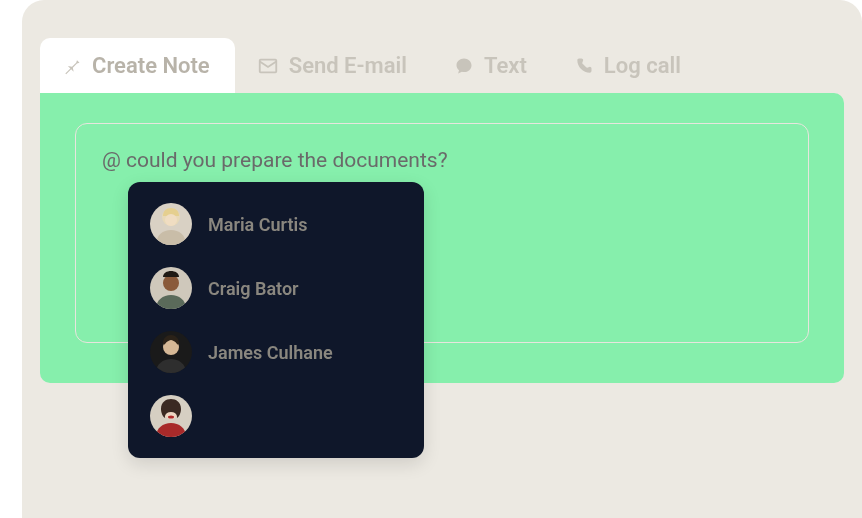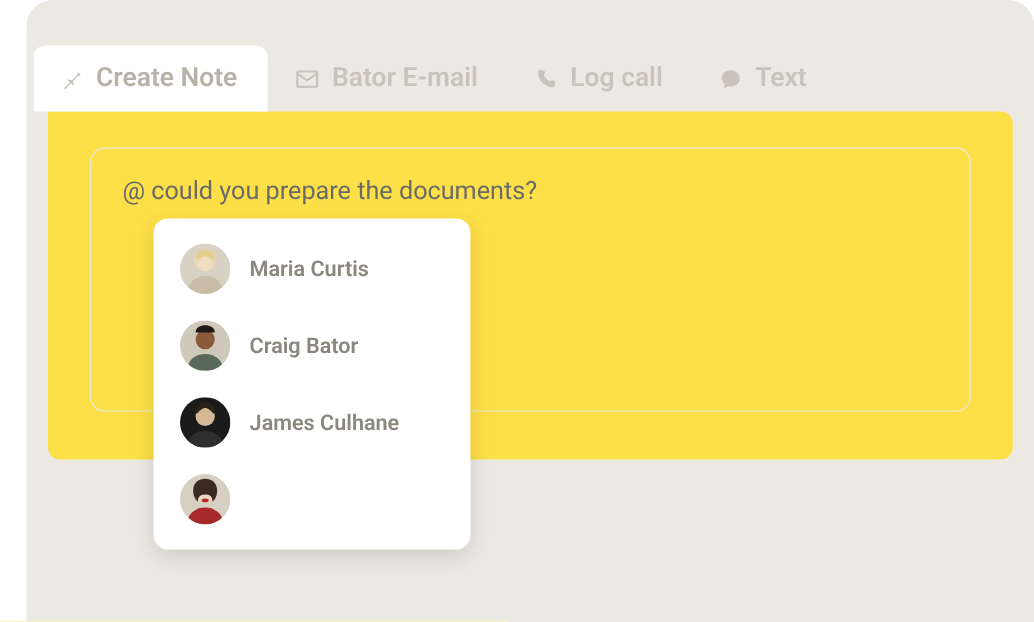--- a/index.html
+++ b/index.html
@@ -16,21 +16,21 @@
       top: 0;
       left: 22px;
       right: 0;
       bottom: 0;
       background: #ece9e2;
       border-radius: 22px 22px 0 0;
     }
     .tabs {
       display: flex;
       padding-top: 38px;
-      padding-left: 6px;
+      padding-left: 18px;
     }
     .tab {
       display: flex;
       align-items: center;
       gap: 10px;
       padding: 15px 25px 15px 22px;
       font-size: 22px;
       font-weight: 600;
       color: #c8c4bb;
       cursor: pointer;
@@ -39,21 +39,21 @@
     .tab.active {
       background: #fff;
       color: #b8b3a9;
     }
     .tab-icon {
       display: inline-flex;
       align-items: center;
       justify-content: center;
     }
     .panel {
-      background: #fde047;
+      background: #86efac;
       margin: 0 18px 0 18px;
       border-radius: 0 10px 10px 10px;
       padding: 30px 35px 35px 35px;
       min-height: 290px;
     }
     .note-input {
       border: 1px solid #e8e5de;
       border-radius: 12px;
       padding: 24px 26px;
       min-height: 220px;
@@ -61,22 +61,22 @@
       color: #6a6a6a;
       position: relative;
     }
     .note-text .at {
       color: #6a6a6a;
     }
     .mention-popup {
       position: absolute;
       top: 182px;
       left: 106px;
-      width: 264px;
-      background: #ffffff;
+      width: 296px;
+      background: #0f172a;
       border-radius: 12px;
       box-shadow: 0 6px 18px rgba(0,0,0,0.12);
       padding: 10px 0;
     }
     .mention-item {
       display: flex;
       align-items: center;
       gap: 16px;
       padding: 11px 22px;
       cursor: pointer;
@@ -111,37 +111,37 @@
       </span>
       <span>Create Note</span>
     </div>
     <div class="tab">
       <span class="tab-icon">
         <svg width="22" height="22" viewBox="0 0 24 24" fill="none" stroke="#c8c4bb" stroke-width="2">
             <rect x="3" y="5" width="18" height="14" rx="1"></rect>
             <path d="M3 7l9 6 9-6"></path>
           </svg>
       </span>
-      <span>Bator E-mail</span>
+      <span>Send E-mail</span>
+    </div>
+    <div class="tab">
+      <span class="tab-icon">
+        <svg width="20" height="20" viewBox="0 0 24 24" fill="#c8c4bb">
+            <path d="M12 3C7 3 3 6.6 3 11c0 2.4 1.2 4.5 3 6l-1 4 4.5-2c.8.2 1.6.3 2.5.3 5 0 9-3.6 9-8S17 3 12 3z"></path>
+          </svg>
+      </span>
+      <span>Text</span>
     </div>
     <div class="tab">
       <span class="tab-icon">
         <svg width="20" height="20" viewBox="0 0 24 24" fill="#c8c4bb">
             <path d="M6 3c-1 0-2 1-2 2 0 8 7 15 15 15 1 0 2-1 2-2v-3c0-1-1-2-2-2l-3 1c-1 0-1 0-2-1l-3-3c-1-1-1-1-1-2l1-3c0-1-1-2-2-2H6z"></path>
           </svg>
       </span>
       <span>Log call</span>
-    </div>
-    <div class="tab">
-      <span class="tab-icon">
-        <svg width="20" height="20" viewBox="0 0 24 24" fill="#c8c4bb">
-            <path d="M12 3C7 3 3 6.6 3 11c0 2.4 1.2 4.5 3 6l-1 4 4.5-2c.8.2 1.6.3 2.5.3 5 0 9-3.6 9-8S17 3 12 3z"></path>
-          </svg>
-      </span>
-      <span>Text</span>
     </div>
   </div>
 
   <div class="panel">
     <div class="note-input">
       <span class="note-text"><span class="at">@</span><span> could you prepare the documents?</span></span>
     </div>
   </div>
 
   <div class="mention-popup">

